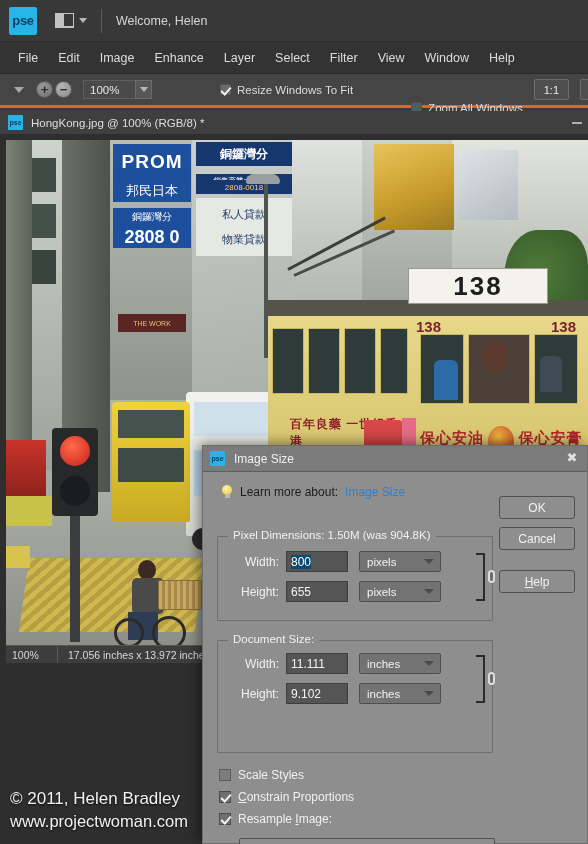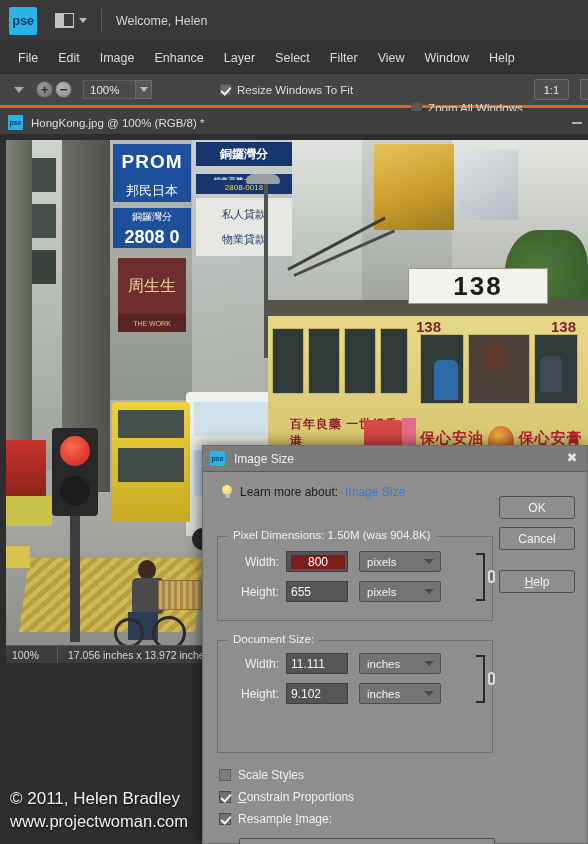--- a/index.html
+++ b/index.html
@@ -345,22 +345,22 @@
   }
   .txtinput {
     width: 62px; height: 21px;
     background: #555555;
     border: 1px solid #3e3e3e;
     color: #f2f2f2; font-size: 12px;
     display: flex; align-items: center;
     padding-left: 4px;
   }
   .txtinput span.sel {
-    background: #7f1d1d; color: #ffffff;
-    padding: 0 17px;
+    background: #0c4a6e; color: #ffffff;
+    padding: 0 0;
   }
   .dd {
     width: 82px; height: 21px;
     margin-left: 11px;
     background: #737373;
     border: 1px solid #4f4f4f;
     border-radius: 2px;
     display: flex; align-items: center; justify-content: space-between;
     padding: 0 6px 0 7px;
     color: #f2f2f2; font-size: 11.5px;
@@ -514,21 +514,20 @@
       </div>
 
       <div class="bldg" style="left:286px;top:0;width:70px;height:200px;background:linear-gradient(180deg,#dfe2de,#a9aea6);"></div>
       <div class="bldg" style="left:356px;top:0;width:90px;height:230px;background:linear-gradient(180deg,#cdd1cc,#8f948c);"></div>
       <div class="bldg" style="left:446px;top:0;width:136px;height:150px;background:linear-gradient(180deg,#e2e4df,#b4b9b1);"></div>
 
       <div class="sign" style="left:368px;top:4px;width:80px;height:86px;background:linear-gradient(160deg,#e8c35a,#c79b2a 60%,#9c7a22);"></div>
       <div class="sign" style="left:452px;top:10px;width:60px;height:70px;background:linear-gradient(150deg,#dfe3e6,#b4bcc2);"></div>
 
 
-      <div class="sign" style="left:112px;top:118px;width:68px;height:56px;background:#6e2f2c;font-size:16px;color:#f0d79a;">周生生</div>
       <div class="sign" style="left:112px;top:174px;width:68px;height:18px;background:#5a2522;font-size:7px;color:#e8c07a;">THE WORK</div>
 
       <div class="bldg" style="left:258px;top:38px;width:4px;height:180px;background:#4e544e;"></div>
       <div class="bldg" style="left:240px;top:34px;width:34px;height:10px;border-radius:10px 10px 3px 3px;background:#9aa0a0;"></div>
 
       <div class="bldg" style="left:498px;top:90px;width:84px;height:120px;border-radius:40% 30% 35% 30%;background:radial-gradient(circle at 40% 35%,#4f7a3a,#2c4a22);"></div>
 
       <div class="road"></div>
       <div class="rail" style="left:0;top:380px;width:280px;transform:rotate(-7deg);"></div>
       <div class="rail" style="left:0;top:404px;width:280px;transform:rotate(-7deg);"></div>

